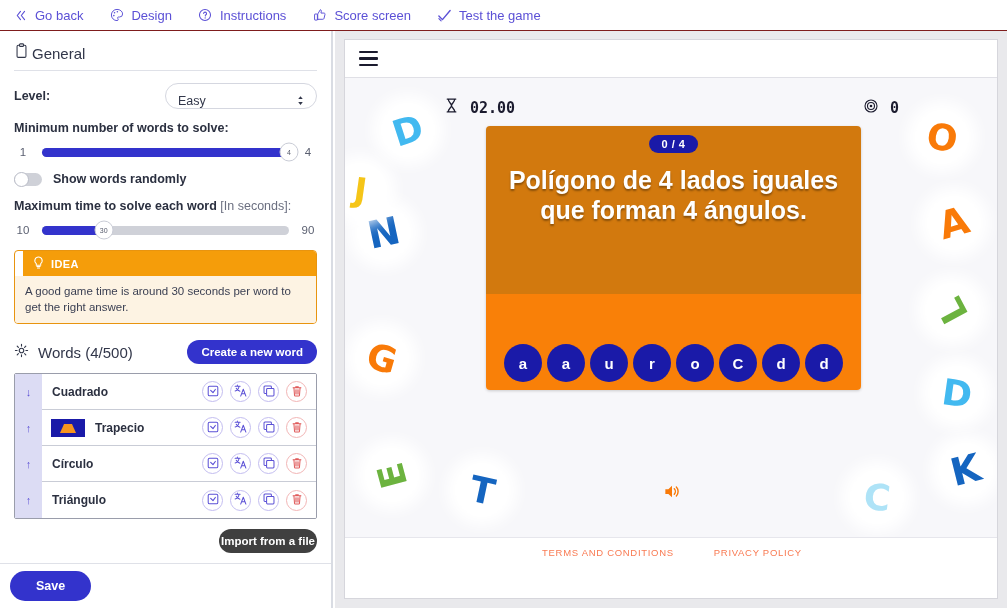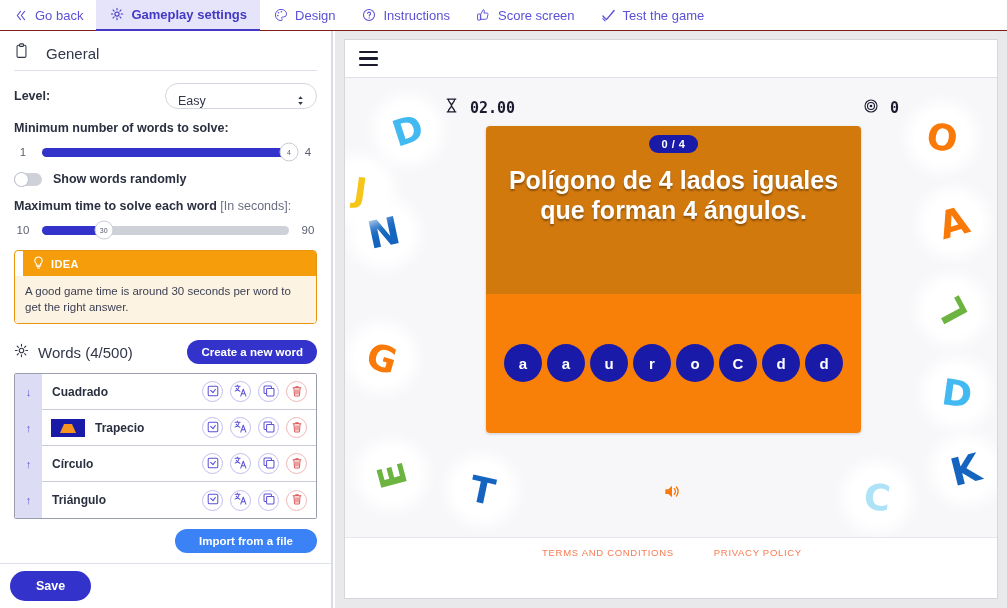--- a/index.html
+++ b/index.html
@@ -32,21 +32,21 @@
 
   
   .leftpanel {
     position: absolute; top: 31px; left: 0; width: 333px; height: 577px;
     background: #ffffff; border-right: 2px solid #d9dce3;
     overflow: hidden;
   }
   .panel-inner { padding: 0 14px; }
 
   .section-head {
-    display: flex; align-items: center; gap: 17px;
+    display: flex; align-items: center; gap: 3px;
     padding: 12px 0 7px 0; border-bottom: 1px solid #dfe1e8; margin-bottom: 12px;
   }
   .section-head .title { font-size: 15px; color: #32374a; }
 
   .field-row { display: flex; align-items: center; justify-content: space-between; margin-bottom: 12px; }
   .field-label { font-size: 12.5px; color: #2b3040; font-weight: bold; }
   .select-box {
     width: 152px; height: 26px; border: 1px solid #d5d7e0; border-radius: 13px;
     background: #fff; display: flex; align-items: flex-end; justify-content: space-between;
     padding: 0 12px; font-size: 12.5px; color: #32374a; cursor: pointer;
@@ -109,22 +109,22 @@
   .word-name { font-size: 12px; color: #2b3040; font-weight: bold; margin-left: 10px; flex: 1; }
   .row-actions { display: flex; align-items: center; gap: 7px; padding-right: 9px; }
   .act-btn {
     width: 21px; height: 21px; border-radius: 50%; border: 1px solid #c3bdf0;
     display: flex; align-items: center; justify-content: center; cursor: pointer; background: #fff;
   }
   .act-btn.danger { border-color: #f2b5b5; }
 
   .import-row { display: flex; justify-content: flex-end; margin-top: 10px; }
   .btn-import {
-    background: #3b82f6; color: #fff; font-size: 11.5px; font-weight: bold;
-    border: none; border-radius: 13px; padding: 6px 24px; cursor: pointer;
+    background: #404040; color: #fff; font-size: 11.5px; font-weight: bold;
+    border: none; border-radius: 13px; padding: 6px 2px; cursor: pointer;
   }
 
   .save-bar {
     position: absolute; bottom: 0; left: 0; width: 333px; height: 45px;
     background: #fff; border-top: 1px solid #dfe1e8; display: flex; align-items: center; padding-left: 10px;
   }
   .btn-save {
     background: #3333cc; color: #fff; font-size: 12.5px; font-weight: bold;
     border: none; border-radius: 15px; padding: 8px 26px; cursor: pointer;
   }
@@ -157,21 +157,21 @@
   }
 
   .hud {
     position: absolute; top: 20px; left: 0; width: 654px;
     display: flex; justify-content: space-between; padding: 0 100px;
     font-family: "DejaVu Sans Mono", monospace; font-size: 15px; color: #1b1b2e; font-weight: bold;
   }
   .hud .grp { display: flex; align-items: center; gap: 12px; }
 
   .card {
-    position: absolute; top: 48px; left: 141px; width: 375px; height: 307px;
+    position: absolute; top: 48px; left: 141px; width: 375px; height: 264px;
     border-radius: 4px; overflow: hidden; box-shadow: 0 1px 3px rgba(0,0,0,.18);
   }
   .card-top { height: 168px; background: #d2790e; position: relative; }
   .card-bottom { height: 177px; background: #f98008; position: relative; }
   .counter {
     position: absolute; top: 9px; left: 50%; transform: translateX(-50%);
     background: #1a1aa8; color: #fff; font-size: 11px; font-weight: bold;
     padding: 3px 13px; border-radius: 9px; letter-spacing: .5px;
   }
   .clue {
@@ -202,29 +202,20 @@
 <body>
 
 <div class="topnav">
   <div class="nav-item">
     <span class="nav-ico">
       <svg width="13" height="13" viewBox="0 0 16 16">
           <path d="M8 3 L4 8 L8 13 M13 3 L9 8 L13 13" stroke="#5b50d6" stroke-width="1.4" fill="none" stroke-linecap="round" stroke-linejoin="round"></path>
         </svg>
     </span>
     <span>Go back</span>
-  </div>
-  <div class="nav-item active">
-    <span class="nav-ico">
-      <svg width="14" height="14" viewBox="0 0 16 16">
-          <circle cx="8" cy="8" r="2.4" stroke="#4339c4" stroke-width="1.2" fill="none"></circle>
-          <path d="M8 1.5v1.8M8 12.7v1.8M1.5 8h1.8M12.7 8h1.8M3.4 3.4l1.3 1.3M11.3 11.3l1.3 1.3M12.6 3.4l-1.3 1.3M4.7 11.3l-1.3 1.3" stroke="#4339c4" stroke-width="1.2" stroke-linecap="round"></path>
-        </svg>
-    </span>
-    <span>Gameplay settings</span>
   </div>
   <div class="nav-item">
     <span class="nav-ico">
       <svg width="14" height="14" viewBox="0 0 16 16">
           <path d="M8 1.6a6.4 6.4 0 1 0 0 12.8c.9 0 1.4-.6 1.4-1.2 0-.9-.8-1.1-.8-1.9 0-.6.5-1 1.1-1h1.2A3.5 3.5 0 0 0 14.4 6.8C14.4 3.9 11.5 1.6 8 1.6z" stroke="#5b50d6" stroke-width="1.1" fill="none"></path>
           <circle cx="5.2" cy="5.4" r=".9" fill="#5b50d6"></circle>
           <circle cx="8.4" cy="4.2" r=".9" fill="#5b50d6"></circle>
           <circle cx="4.4" cy="8.7" r=".9" fill="#5b50d6"></circle>
         </svg>
     </span>

